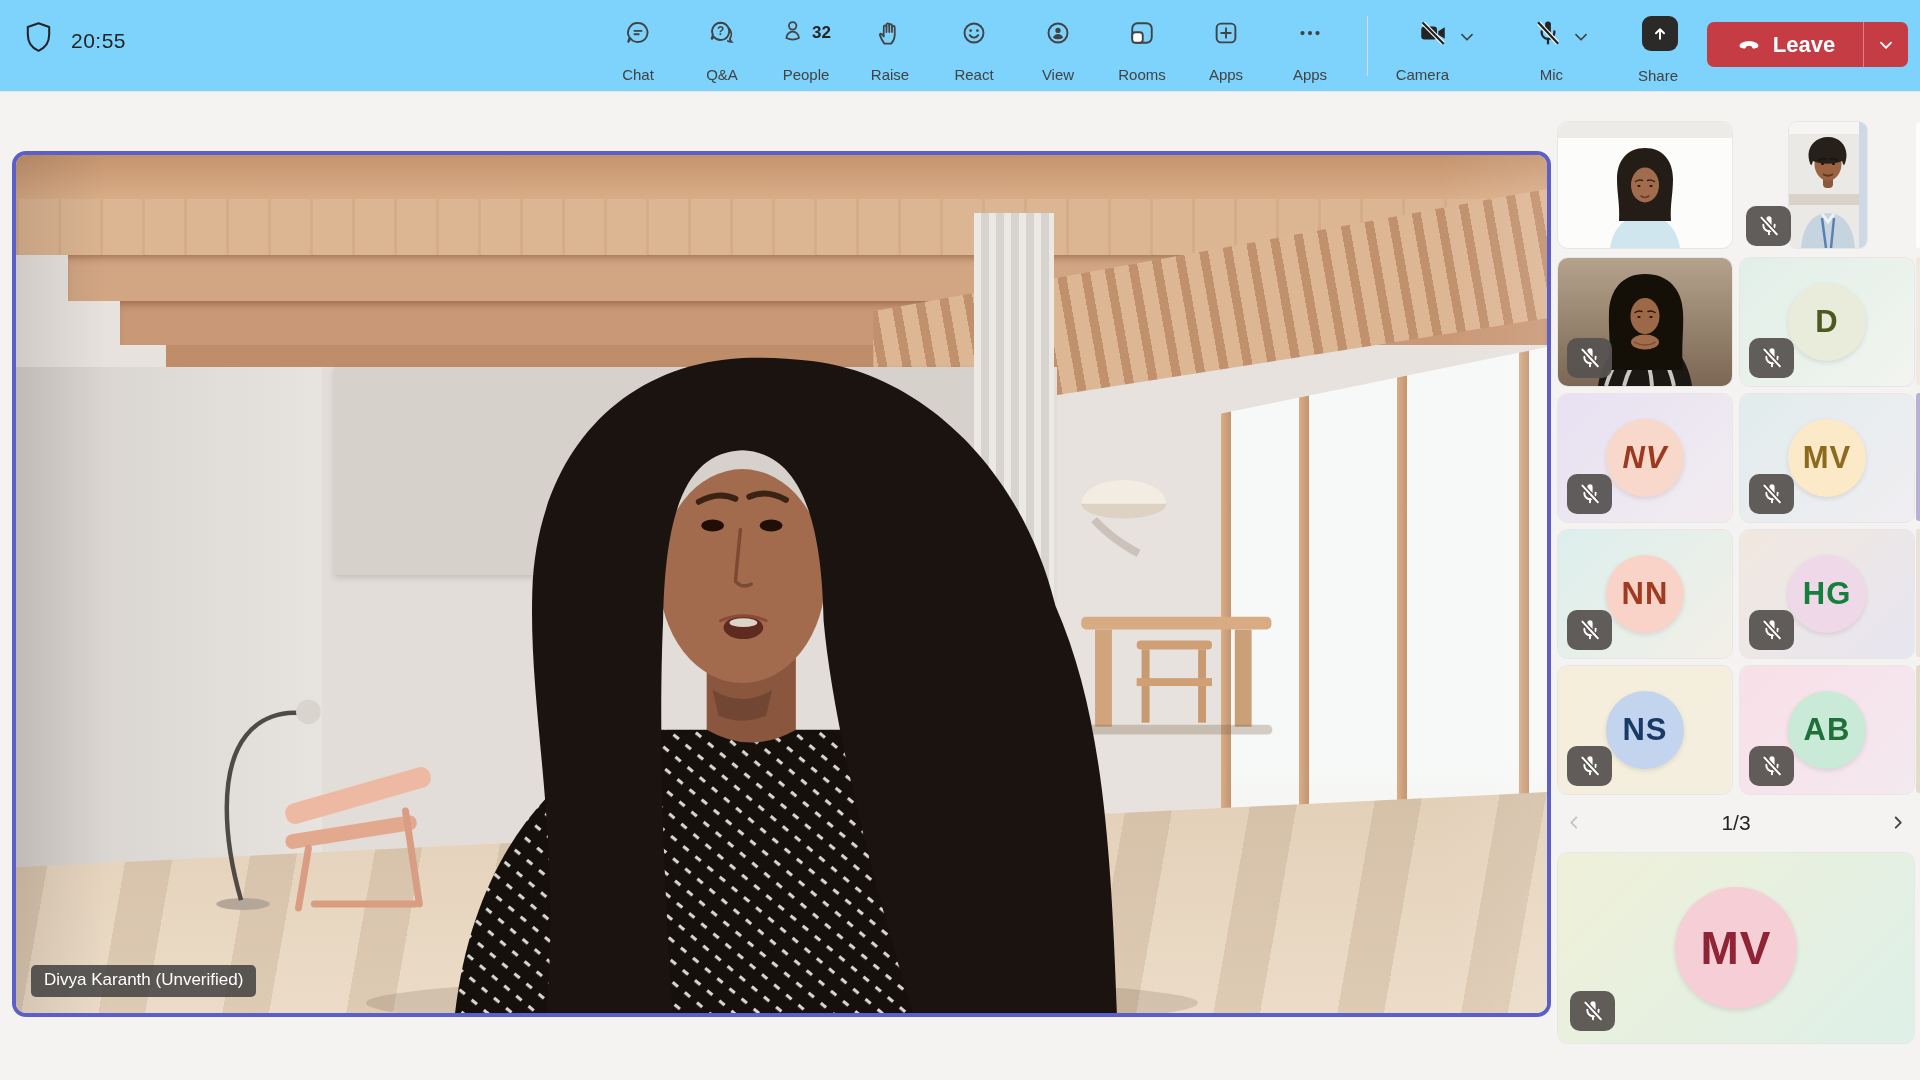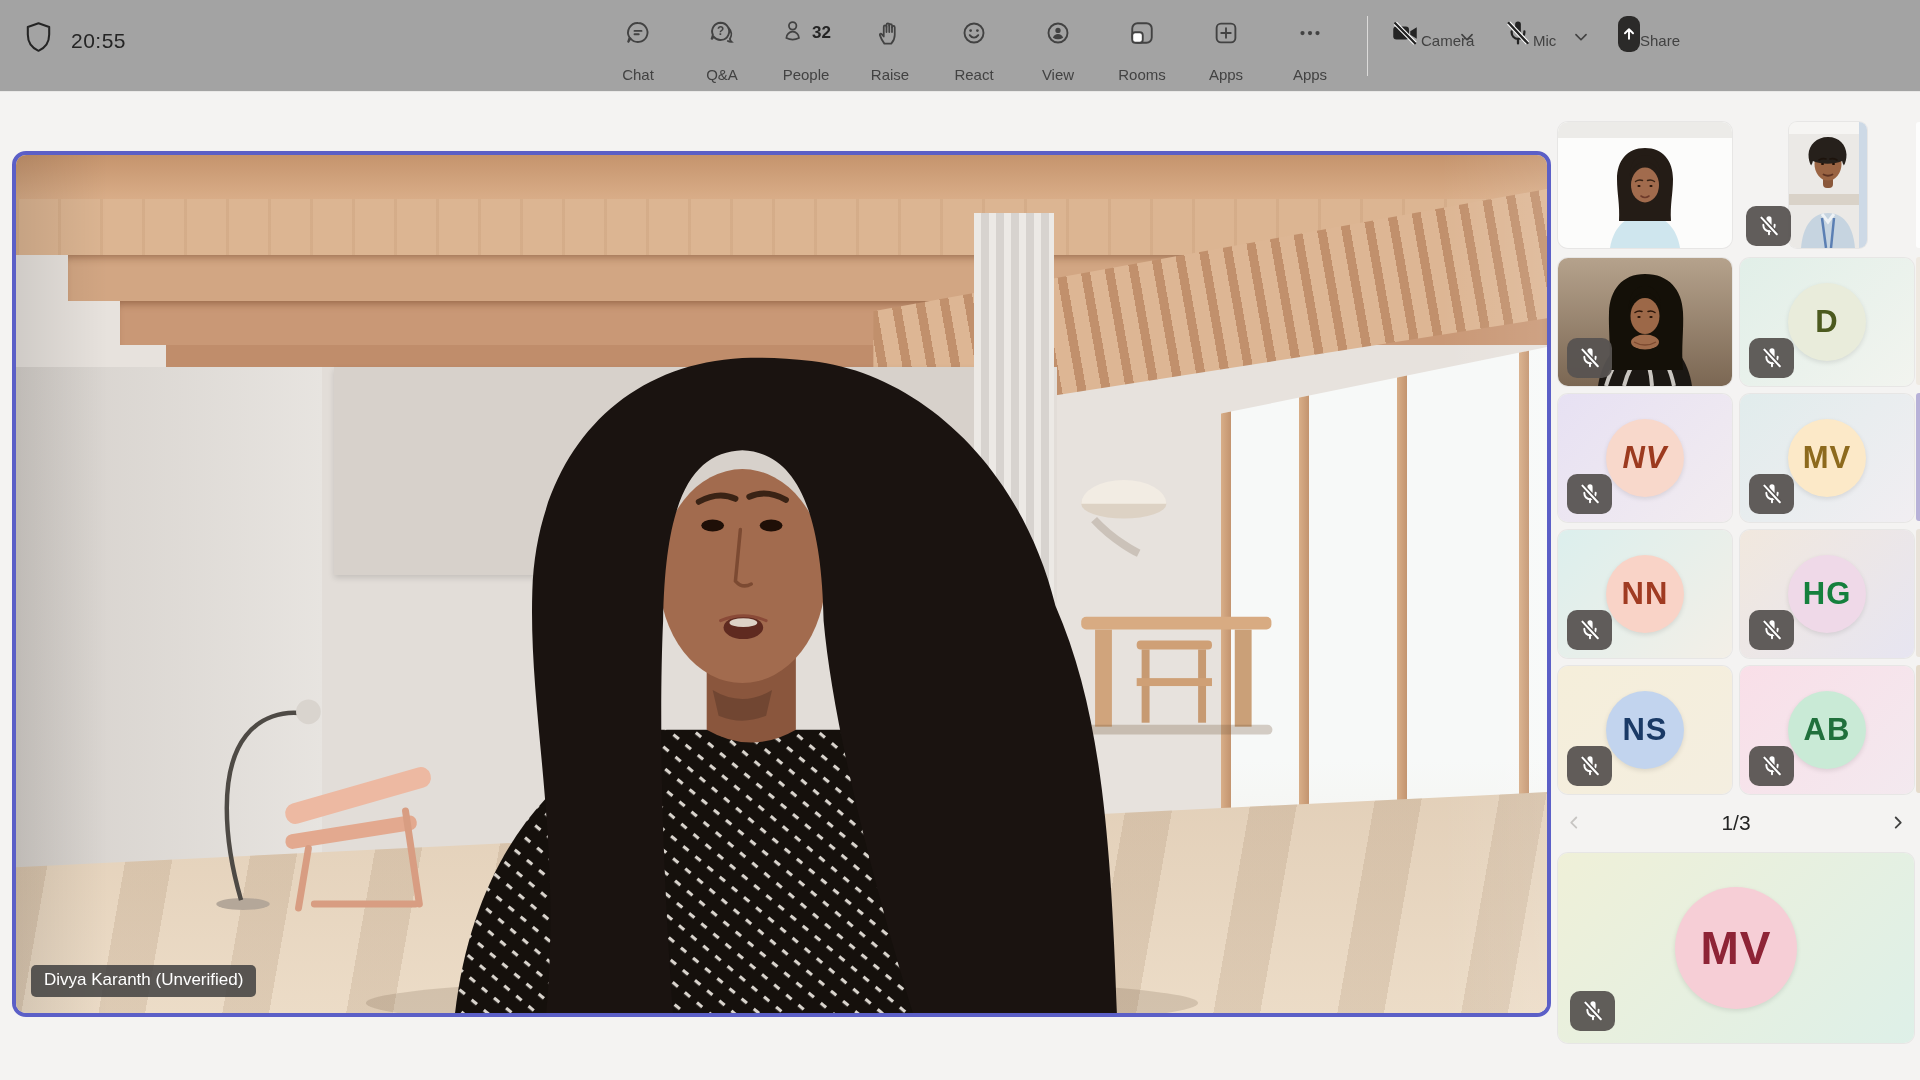--- a/index.html
+++ b/index.html
@@ -1,32 +1,32 @@
 <!DOCTYPE html>
 <html><head>
 <meta charset="utf-8">
 <style>
   * { margin:0; padding:0; box-sizing:border-box; }
   html,body { width:1920px; height:1080px; overflow:hidden; }
   body { font-family:"Liberation Sans", sans-serif; background:#f4f3f2; position:relative; }
 
   
-  .topbar { position:absolute; left:0; top:0; width:1920px; height:92px; background:#a3a3a3;
+  .topbar { position:absolute; left:0; top:0; width:1920px; height:92px; background:#7dd3fc;
             border-bottom:1px solid #e9e8e7; z-index:10; }
   .clock { position:absolute; left:22px; top:20px; display:flex; align-items:center; gap:16px; }
   .timer { font-size:21px; color:#242424; letter-spacing:.5px; }
   .tb-row { position:absolute; left:598px; top:8px; display:flex; gap:4px; }
   .tb-btn { width:80px; height:76px; display:flex; flex-direction:column; align-items:center;
             justify-content:flex-start; padding-top:8px; border-radius:8px; cursor:pointer; }
   .tb-icon { height:34px; display:flex; align-items:center; justify-content:center; gap:3px; }
   .tb-label { font-size:15px; color:#424242; margin-top:16px; white-space:nowrap; }
   .tb-count { font-size:17px; font-weight:bold; color:#242424; }
   .tb-divider { position:absolute; left:1367px; top:16px; width:1px; height:60px; background:#dcdbda; }
   .dev-group { position:absolute; top:8px; display:flex; }
-  .dev-btn { width:60px; height:76px; display:flex; flex-direction:row; align-items:flex-start; padding-top:8px; cursor:pointer; border-radius:8px; }
+  .dev-btn { width:60px; height:76px; display:flex; flex-direction:column; align-items:flex-end; padding-top:8px; cursor:pointer; border-radius:8px; }
   .chev-btn { width:36px; height:76px; display:flex; align-items:center; justify-content:center; padding-bottom:18px; cursor:pointer; }
   .share-chip { width:36px; height:36px; background:#2b2a29; border-radius:9px; display:flex; align-items:center; justify-content:center; }
   .leave-btn { position:absolute; left:1707px; top:22px; width:201px; height:45px; border-radius:7px;
                display:flex; align-items:center; cursor:pointer; color:#fff; }
   .leave-main { flex:1; display:flex; align-items:center; justify-content:center; gap:10px; }
   .leave-text { font-size:22px; font-weight:bold; }
   .leave-sep { width:1px; height:45px; background:rgba(255,255,255,.35); }
   .leave-chev { width:44px; display:flex; align-items:center; justify-content:center; }
 
   
@@ -247,20 +247,36 @@
 
   <div class="dev-btn" style="position:absolute; left:1618px; top:8px;">
     <span class="share-chip">
       <svg width="22" height="22" viewBox="0 0 24 24" fill="none" stroke="#ffffff" stroke-width="2.1" stroke-linecap="round" stroke-linejoin="round">
           <path d="M12 17.2V7.4M7.6 11.2 12 6.8l4.4 4.4"></path>
         </svg>
     </span>
     <span class="tb-label">Share</span>
   </div>
 
+  <div class="leave-btn" style="background: rgb(197, 60, 68);">
+    <span class="leave-main">
+      <span>
+        <svg width="28" height="28" viewBox="0 0 24 24">
+            <path d="M12 10.6c-4 0-7 1.3-7.9 3-.5 1 0 2.1.9 2.4l2.4.7c.7.2 1.4-.1 1.8-.7l.7-1.2c.7-.2 1.4-.2 2.1-.2s1.4 0 2.1.2l.7 1.2c.4.6 1.1.9 1.8.7l2.4-.7c.9-.3 1.4-1.4.9-2.4-.9-1.7-3.9-3-7.9-3Z" fill="#ffffff"></path>
+          </svg>
+      </span>
+      <span class="leave-text">Leave</span>
+    </span>
+    <span class="leave-sep"></span>
+    <span class="leave-chev">
+      <svg width="22" height="22" viewBox="0 0 24 24" fill="none" stroke="#ffffff" stroke-width="2" stroke-linecap="round" stroke-linejoin="round">
+          <path d="M6.5 9.5 12 15l5.5-5.5"></path>
+        </svg>
+    </span>
+  </div>
 </div>
 
 <div class="stage" style="border-color: rgb(91, 95, 199);">
   <div class="ceil-a"></div>
   <div class="ceil-b"></div>
   <div class="ceil-c"></div>
   <div class="ceil-d"></div>
   <div class="ceil-e"></div>
   <div class="rafters"></div>
   <div class="wall-left"></div>

